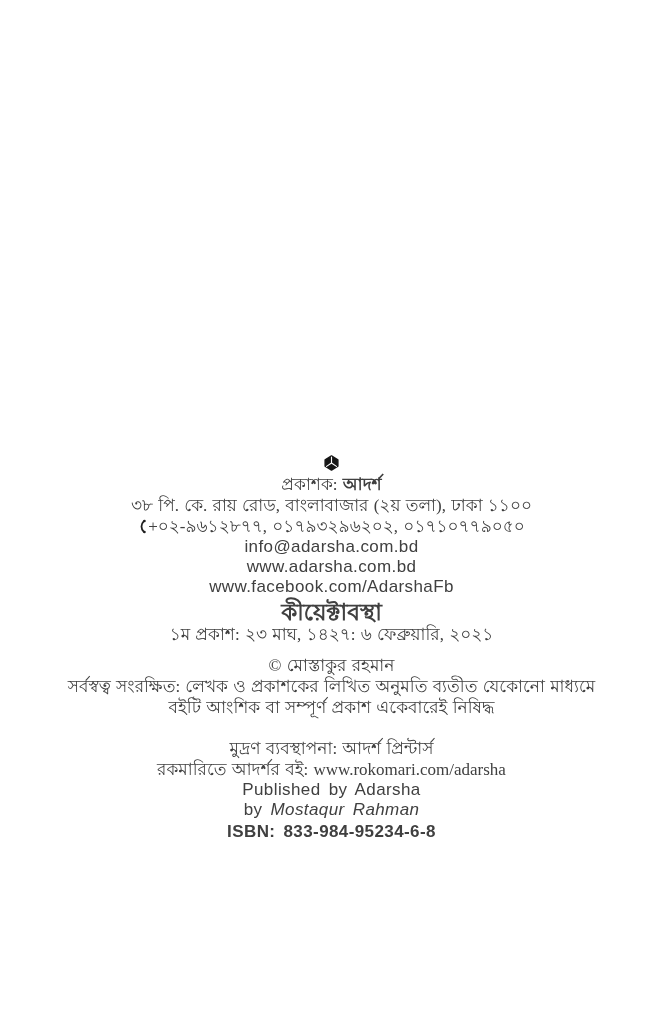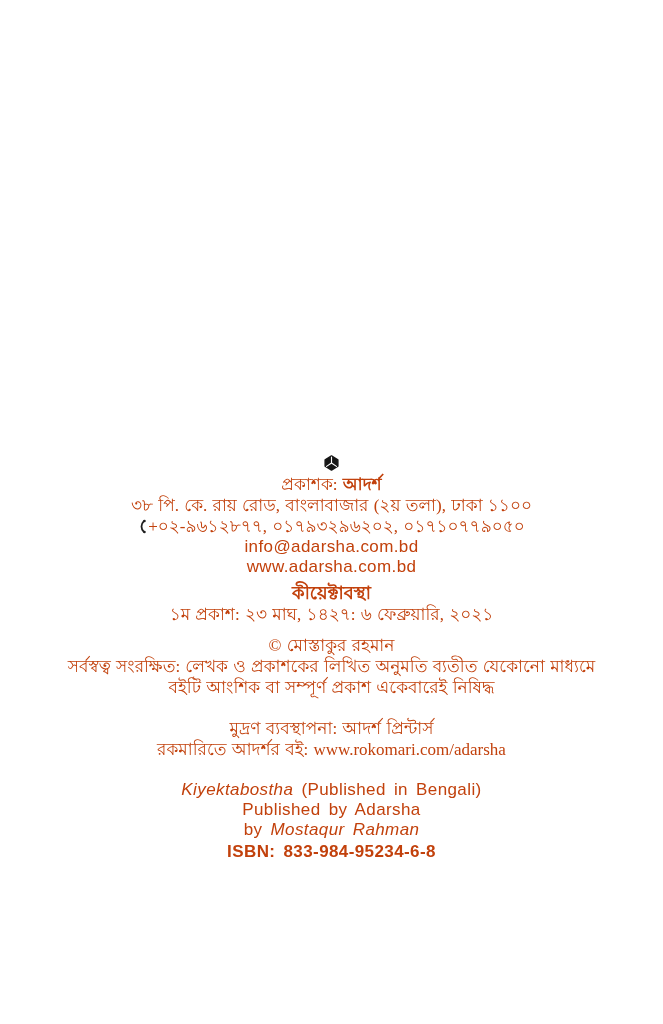--- a/index.html
+++ b/index.html
@@ -5,21 +5,21 @@
   html, body {
     margin: 0;
     padding: 0;
     background: #ffffff;
   }
   .page {
     position: relative;
     width: 663px;
     height: 1024px;
     background: #ffffff;
-    color: #c2410c;
+    color: #404040;
     overflow: hidden;
   }
   .colophon {
     position: absolute;
     top: 455px;
     left: 0;
     width: 663px;
     text-align: center;
   }
   .line {
@@ -33,21 +33,21 @@
   }
   .en {
     font-family: Liberation Sans, sans-serif;
     font-size: 17px;
     line-height: 20px;
     letter-spacing: 0.4px;
     word-spacing: 3px;
   }
   .bold { font-weight: bold; }
   .title-bn {
-    font-size: 18px;
+    font-size: 23px;
     line-height: 22px;
     margin-top: 5px;
     font-weight: bold;
   }
   .gap-top { margin-top: 10px; }
   .gap-top-sm { margin-top: 20px; }
   .gap-top-xs { margin-top: 2px; }
   .logo-row {
     height: 16px;
     margin-bottom: 3px;
@@ -84,32 +84,32 @@
     <div class="line bn">৩৮ পি. কে. রায় রোড, বাংলাবাজার (২য় তলা), ঢাকা ১১০০</div>
 
     <div class="line bn"><svg class="phone-ic" viewBox="0 0 10 16" aria-hidden="true">
           <path d="M6.5 2 C3 5.5 3 10.5 6.5 14" stroke="#1f1f1f" stroke-width="2" fill="none" stroke-linecap="round"></path>
           <circle cx="7.2" cy="1.8" r="1.4" fill="#1f1f1f"></circle>
           <circle cx="7.2" cy="14.2" r="1.4" fill="#1f1f1f"></circle>
         </svg><span>+০২-৯৬১২৮৭৭, ০১৭৯৩২৯৬২০২, ০১৭১০৭৭৯০৫০</span></div>
 
     <div class="line en">info@adarsha.com.bd</div>
     <div class="line en">www.adarsha.com.bd</div>
+    <div class="line en">www.facebook.com/AdarshaFb</div>
 
     <div class="line bn title-bn">কীয়েক্টাবস্থা</div>
     <div class="line bn">১ম প্রকাশ: ২৩ মাঘ, ১৪২৭: ৬ ফেব্রুয়ারি, ২০২১</div>
 
     <div class="line bn gap-top">© মোস্তাকুর রহমান</div>
     <div class="line bn">সর্বস্বত্ব সংরক্ষিত: লেখক ও প্রকাশকের লিখিত অনুমতি ব্যতীত যেকোনো মাধ্যমে</div>
     <div class="line bn">বইটি আংশিক বা সম্পূর্ণ প্রকাশ একেবারেই নিষিদ্ধ</div>
 
     <div class="line bn gap-top-sm">মুদ্রণ ব্যবস্থাপনা: আদর্শ প্রিন্টার্স</div>
     <div class="line bn">রকমারিতে আদর্শর বই: www.rokomari.com/adarsha</div>
 
-    <div class="line en gap-top-sm"><i>Kiyektabostha</i><span> (Published in Bengali)</span></div>
 
     <div class="line en">Published by Adarsha</div>
 
     <div class="line en"><span>by </span><i>Mostaqur Rahman</i></div>
     <div class="line en bold gap-top-xs">ISBN: 833-984-95234-6-8</div>
 
   </div>
 </div>
 
 </body></html>

